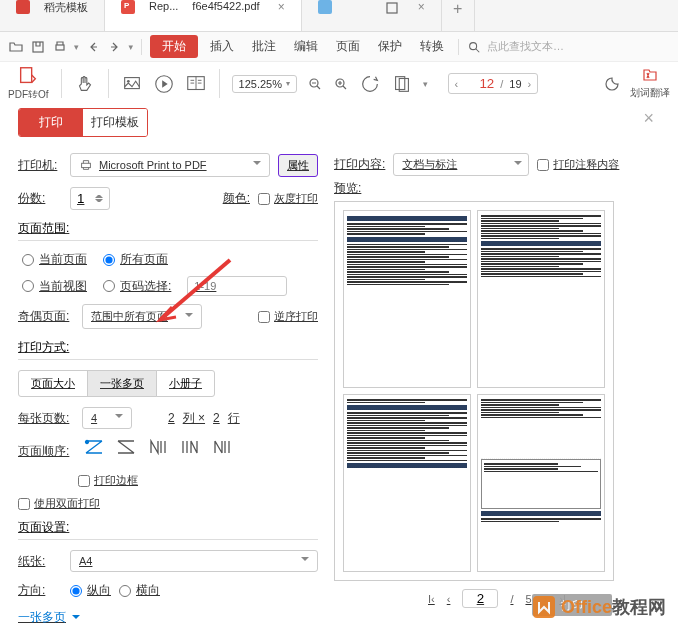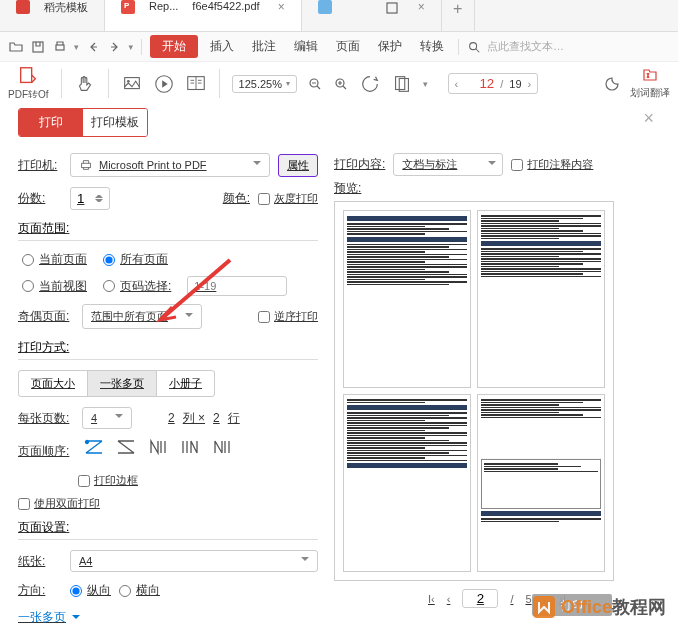--- a/index.html
+++ b/index.html
@@ -99,21 +99,21 @@
     .wm-bar { position: absolute; bottom: 12px; right: 66px; width: 80px; height: 22px; background: rgba(160,160,160,0.9); border-radius: 2px; z-index: 55; display: flex; align-items: center; justify-content: center; color: #fff; font-size: 11px; }
     
     .more-link { color: #0078d4; font-size: 12px; cursor: pointer; display: flex; align-items: center; gap: 6px; }
     .more-link::after { content: ''; border: 4px solid transparent; border-top: 4px solid #0078d4; margin-top: 3px; }
     
     
     .mini-doc { width: 100%; height: 100%; overflow: hidden; }
     .mini-doc > div { border-bottom: 1px dotted rgba(0,0,0,0.06); }
     
     .right-top-row { display:flex; align-items:center; gap:8px; margin-bottom:4px;}
-    .right-select { border:1px solid #ccc; border-radius:3px; padding:3px 8px; font-size:11px; width:110px; position:relative;}
+    .right-select { border:1px solid #ccc; border-radius:3px; padding:3px 8px; font-size:11px; width:136px; position:relative;}
     .right-select::after {content:''; position:absolute; right:6px; top:50%; transform:translateY(-50%); border:4px solid transparent; border-top:4px solid #888;}
   </style>
 </head>
 <body>
 
 <div class="tabs-row">
   <div class="tab">
     <span class="tab-icon-red"></span>
     <span>稻壳模板</span>
   </div>

